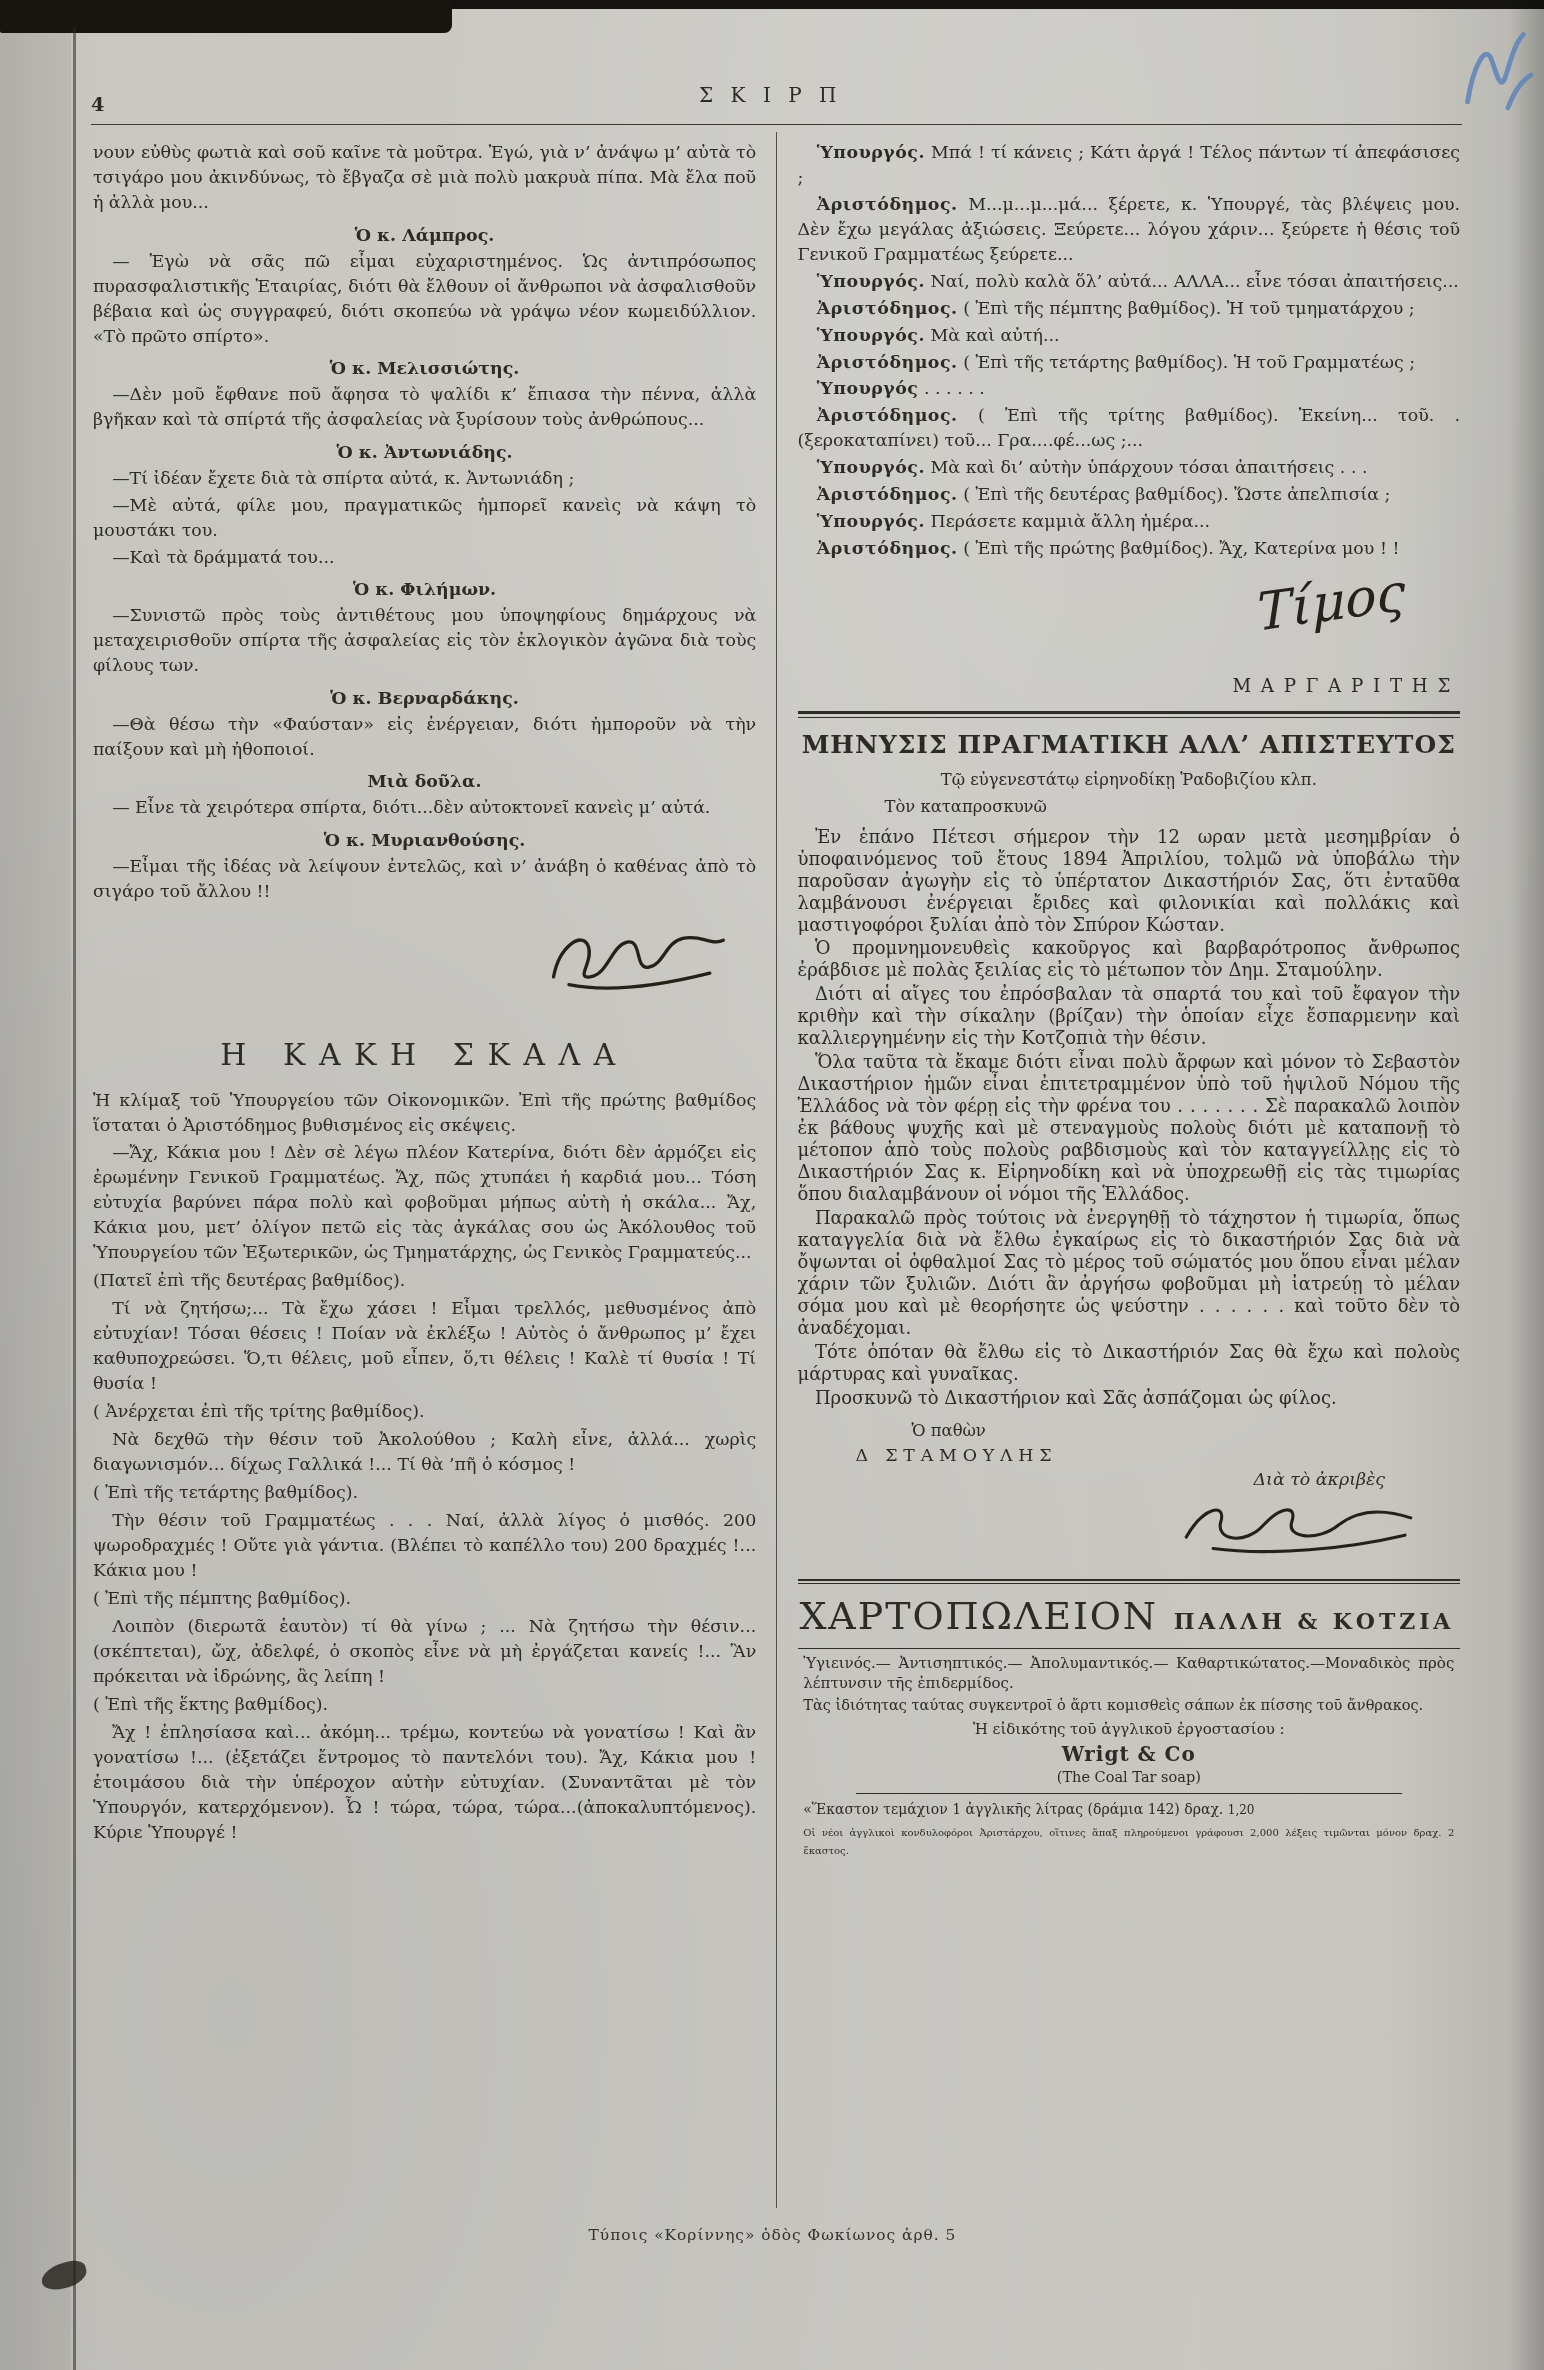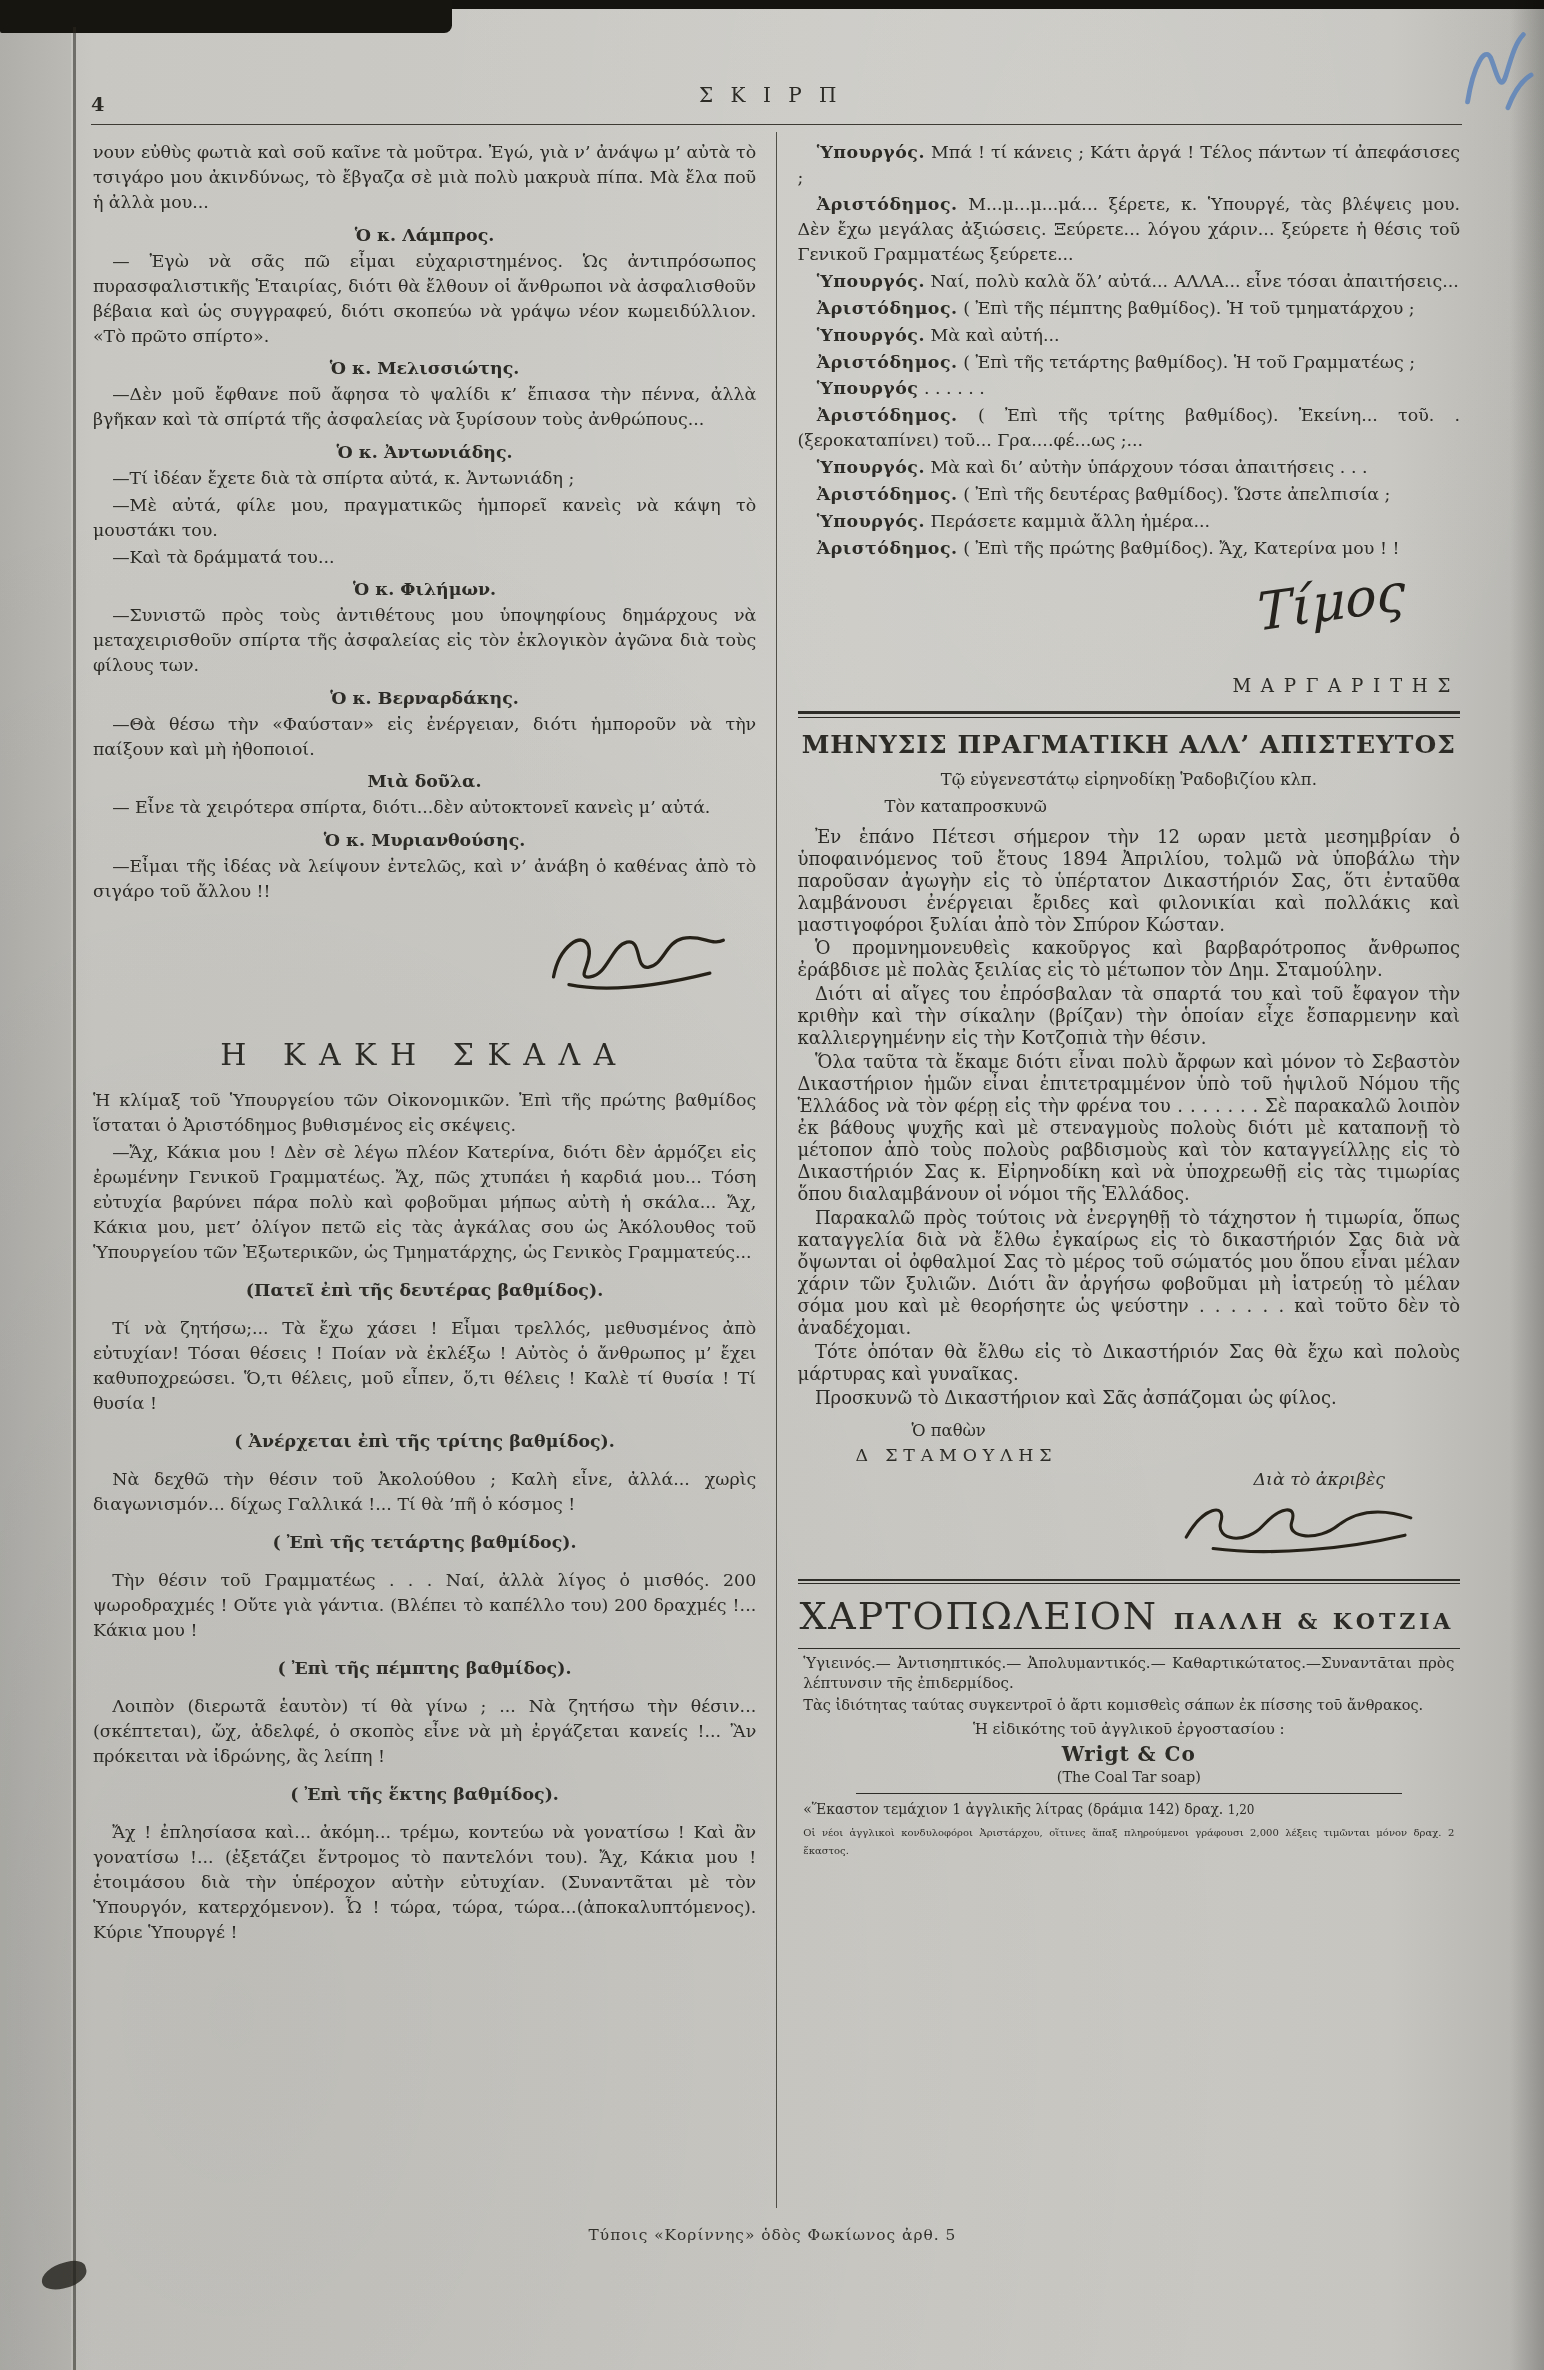--- a/index.html
+++ b/index.html
@@ -26,21 +26,21 @@
   .pnum{font-size:19.3px;font-weight:bold;}
   .mast{position:absolute;left:50%;transform:translateX(-50%);bottom:17px;font-size:20px;letter-spacing:17.4px;}
   
   .cols{display:flex;align-items:stretch;margin:7.7px 83px 0 91px;min-height:2076px;}
   .colL{width:50%;padding:7.7px 19.3px 0 1.9px;border-right:1px solid rgba(58,56,48,0.85);box-sizing:border-box;}
   .colR{width:50%;padding:7.7px 1.9px 0 21px;box-sizing:border-box;}
   p{margin:0;}
   .dlg{margin:0 0 1.9px 0;text-indent:19.3px;text-align:justify;font-size:17.4px;line-height:25px;}
   .noind{text-indent:0;}
   .spk{text-align:center;font-weight:bold;font-size:17.4px;margin:9.7px 0 3.9px;}
-  .stage{text-align:center;font-size:17.4px;line-height:25px;margin:13px 0;font-weight:bold;}
+  .stage{font-size:17.4px;line-height:25px;margin:3px 0;}
   .skala-title{text-align:center;font-weight:400;font-size:30px;letter-spacing:13.5px;margin:29px 0 15.4px;}
   .sig1wrap{display:flex;justify-content:flex-end;padding:11.6px 23px 1.9px 0;}
   
   .spn{font-weight:bold;letter-spacing:0.5px;}
   .sig-timos{display:flex;justify-content:flex-end;padding:9.7px 54px 0 0;height:83px;}
   .sig-timos span{display:inline-block;transform:rotate(-8deg) skewX(-6deg);font-style:italic;font-size:52px;color:#25221d;}
   .byline{text-align:right;letter-spacing:9.7px;font-size:18.3px;margin:19.3px 0 15.4px;}
   .dbl-rule{border-top:3.9px solid #2e2c26;border-bottom:1px solid #2e2c26;height:2.9px;margin:3.9px 0 11.6px;}
   .min-title{text-align:center;font-size:25px;font-weight:bold;letter-spacing:1px;margin:1.9px 0 11.6px;}
   .min-ded{text-align:center;font-size:16.4px;margin:1.9px 0;}
@@ -181,21 +181,21 @@
         <path d="M12,48 C30,16 54,12 48,32 C42,52 74,56 92,36 C110,16 128,14 122,32 C116,50 150,52 170,36 C190,20 216,18 246,28 M40,60 C100,68 180,60 240,46" fill="none" stroke="#262118" stroke-width="3.2" stroke-linecap="round"></path>
       </svg>
 
       <div class="ad">
         <div class="ad-rule-top"></div>
         <div class="ad-head">
           <span class="ad-shop">ΧΑΡΤΟΠΩΛΕΙΟΝ</span>
           <span class="ad-owners">ΠΑΛΛΗ &amp; ΚΟΤΖΙΑ</span>
         </div>
         <div class="ad-body">
-          <p class="ad-l1">Ὑγιεινός.— Ἀντισηπτικός.— Ἀπολυμαντικός.— Καθαρτικώτατος.—Συναντᾶται πρὸς λέπτυνσιν τῆς ἐπιδερμίδος.</p>
+          <p class="ad-l1">Ὑγιεινός.— Ἀντισηπτικός.— Ἀπολυμαντικός.— Καθαρτικώτατος.—Μοναδικὸς πρὸς λέπτυνσιν τῆς ἐπιδερμίδος.</p>
           <p class="ad-l2">Τὰς ἰδιότητας ταύτας συγκεντροῖ ὁ ἄρτι κομισθεὶς σάπων ἐκ πίσσης τοῦ ἄνθρακος.</p>
           <p class="ad-l3">Ἡ εἰδικότης τοῦ ἀγγλικοῦ ἐργοστασίου :</p>
           <p class="ad-brand">Wrigt &amp; Cο</p>
           <p class="ad-brand-sub">(The Coal Tar soap)</p>
           <div class="ad-thin-rule"></div>
           <p class="ad-price"><span>«Ἕκαστον τεμάχιον 1 ἀγγλικῆς λίτρας (δράμια 142) δραχ.</span> <b class="ad-price-val">1,20</b></p>
           <p class="ad-note">Οἱ νέοι ἀγγλικοὶ κονδυλοφόροι Ἀριστάρχου, οἵτινες ἅπαξ πληρούμενοι γράφουσι 2,000 λέξεις τιμῶνται μόνον δραχ. 2 ἕκαστος.</p>
         </div>
       </div>
 

